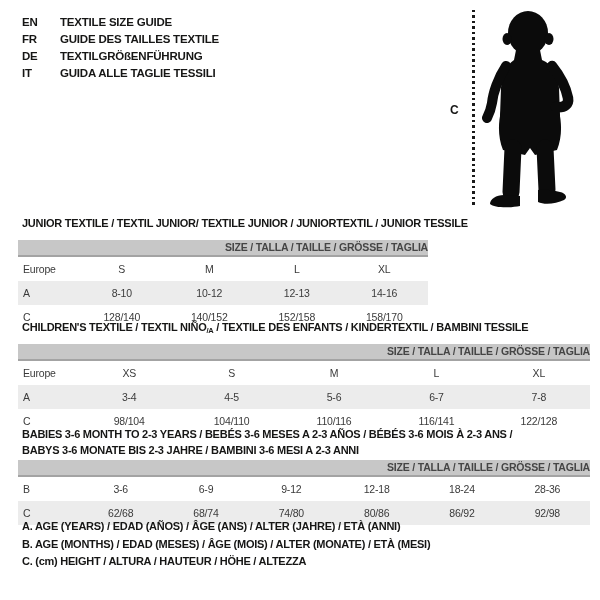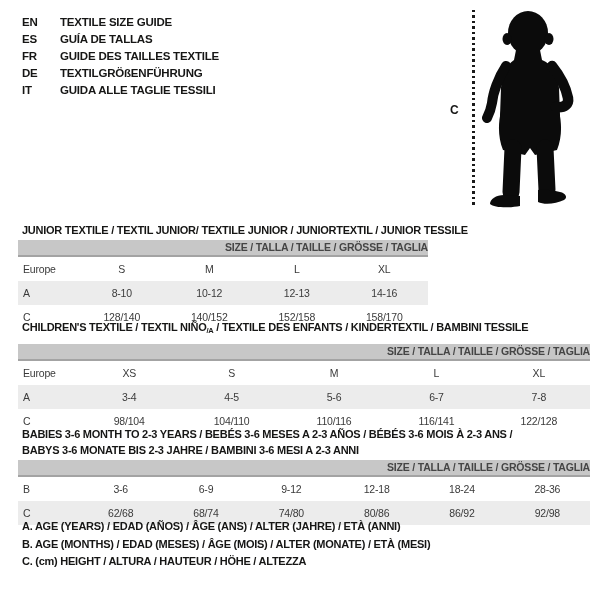--- a/index.html
+++ b/index.html
@@ -39,24 +39,20 @@
 <body>
 
 <div class="page">
 
   <div class="lang-block">
     <div class="lang-row">
       <span class="lang-code">EN</span>
       <span class="lang-label">TEXTILE SIZE GUIDE</span>
     </div>
     <div class="lang-row">
-      <span class="lang-code">ES</span>
-      <span class="lang-label">GUÍA DE TALLAS</span>
-    </div>
-    <div class="lang-row">
       <span class="lang-code">FR</span>
       <span class="lang-label">GUIDE DES TAILLES TEXTILE</span>
     </div>
     <div class="lang-row">
       <span class="lang-code">DE</span>
       <span class="lang-label">TEXTILGRÖßENFÜHRUNG</span>
     </div>
     <div class="lang-row">
       <span class="lang-code">IT</span>
       <span class="lang-label">GUIDA ALLE TAGLIE TESSILI</span>
@@ -74,21 +70,21 @@
       <path d="M26,58 C18,70 13,85 12,95 C11,101 9,106 7,110" fill="none" stroke="#0b0b0b" stroke-width="10" stroke-linecap="round"></path>
       <path d="M72,58 C80,68 86,80 88,90 C89,96 85,100 76,99" fill="none" stroke="#0b0b0b" stroke-width="10.5" stroke-linecap="round"></path>
       <path d="M21,103 C18,116 18,130 23,142 L45,147 L50,140 L55,147 L77,142 C82,130 82,116 79,103 Z"></path>
       <path d="M33,140 L31,184" fill="none" stroke="#0b0b0b" stroke-width="17" stroke-linecap="round"></path>
       <path d="M65,140 L67,182" fill="none" stroke="#0b0b0b" stroke-width="17" stroke-linecap="round"></path>
       <path d="M10,196 C10,191 16,187 24,187 L40,188 L40,198 C30,200 14,200 10,196 Z"></path>
       <path d="M58,182 L58,194 C64,197 76,196 84,192 C88,190 86,185 80,184 C72,182 63,181 58,182 Z"></path>
     </g>
   </svg>
 
-  <div class="sec-heading" style="top:217px;margin-top:7px;">JUNIOR TEXTILE / TEXTIL JUNIOR/ TEXTILE JUNIOR / JUNIORTEXTIL / JUNIOR TESSILE</div>
+  <div class="sec-heading" style="top:217px;">JUNIOR TEXTILE / TEXTIL JUNIOR/ TEXTILE JUNIOR / JUNIORTEXTIL / JUNIOR TESSILE</div>
   <div class="size-table" style="top:240px;width:410px;">
     <div class="size-bar">SIZE / TALLA / TAILLE / GRÖSSE / TAGLIA</div>
     <div class="trow">
       <span class="tlabel">Europe</span>
       <span class="tcell">S</span>
       <span class="tcell">M</span>
       <span class="tcell">L</span>
       <span class="tcell">XL</span>
     </div>
     <div class="trow shaded">

